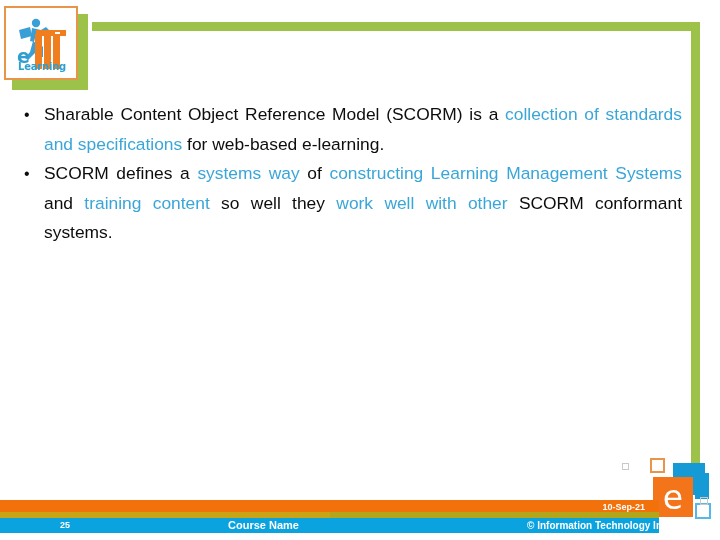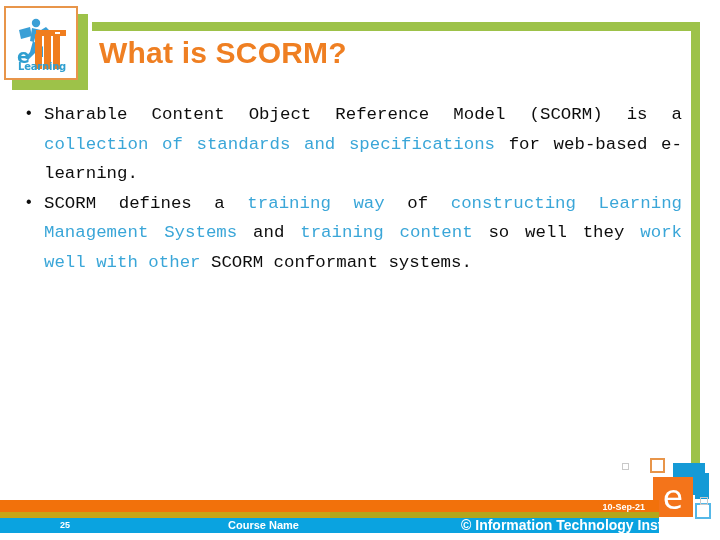--- a/index.html
+++ b/index.html
@@ -75,21 +75,21 @@
   .body-area{
     position:absolute;left:10px;top:100px;width:672px;
   }
   ul.bullets{
     list-style:none;margin:0;padding:0;
   }
   ul.bullets>li{
     position:relative;
     padding-left:34px;
     margin:0 0 0 0;
-    font-family:Liberation Mono, monospace;
+    font-family:Liberation Sans, sans-serif;
     font-size:17.4px;
     line-height:29.5px;
     color:#0d0d0d;
     text-align:justify;
     text-justify:inter-word;
   }
   ul.bullets>li::before{
     content:"\2022";
     position:absolute;left:14px;top:0;
     font-size:16px;color:#0d0d0d;line-height:29.5px;
@@ -122,21 +122,21 @@
     font-size:11px;font-weight:bold;color:#ffffff;
   }
   .foot-date{
     position:absolute;right:75px;top:1px;height:12px;line-height:12px;
     font-family:"Liberation Sans", sans-serif;
     font-size:9px;font-weight:bold;color:#ffffff;
   }
   .foot-copy{
     position:absolute;right:28px;top:18px;height:15px;line-height:15px;
     font-family:"Liberation Sans", sans-serif;
-    font-size:14px;font-weight:bold;color:#ffffff;white-space:nowrap;
+    font-size:10px;font-weight:bold;color:#ffffff;white-space:nowrap;
   }
 
   
   .elogo{position:absolute;left:645px;top:455px;width:70px;height:70px;}
   .el-sq-blue{
     position:absolute;left:28px;top:8px;width:32px;height:32px;background:#159ad6;
   }
   .el-sq-blue2{
     position:absolute;left:50px;top:18px;width:14px;height:26px;background:#159ad6;
   }
@@ -191,26 +191,25 @@
         <div class="bar-i"></div>
         <div class="bar-t"></div>
         <div class="bar-i2"></div>
         <div class="desk-white"></div>
         <div class="logo-e">e</div>
         <div class="logo-learning">Learning</div>
       </div>
     </div>
   </div>
 
-  <div class="title">What is SCORM?</div>
 
   <div class="body-area">
     <ul class="bullets">
       <li><span>Sharable Content Object Reference Model (SCORM) is a </span><span class="bl">collection of standards and specifications</span><span> for web-based e-learning.</span></li>
-      <li><span>SCORM defines a </span><span class="bl">training way</span><span> of </span><span class="bl">constructing Learning Management Systems</span><span> and </span><span class="bl">training content</span><span> so well they </span><span class="bl">work well with other</span><span> SCORM conformant systems.</span></li>
+      <li><span>SCORM defines a </span><span class="bl">systems way</span><span> of </span><span class="bl">constructing Learning Management Systems</span><span> and </span><span class="bl">training content</span><span> so well they </span><span class="bl">work well with other</span><span> SCORM conformant systems.</span></li>
     </ul>
   </div>
 
   <div class="el-tiny-grey"></div>
   <div class="elogo">
     <div class="el-sq-blue"></div>
     <div class="el-sq-blue2"></div>
     <div class="el-sq-orange"></div>
     <div class="el-e">e</div>
     <div class="el-out-orange"></div>

